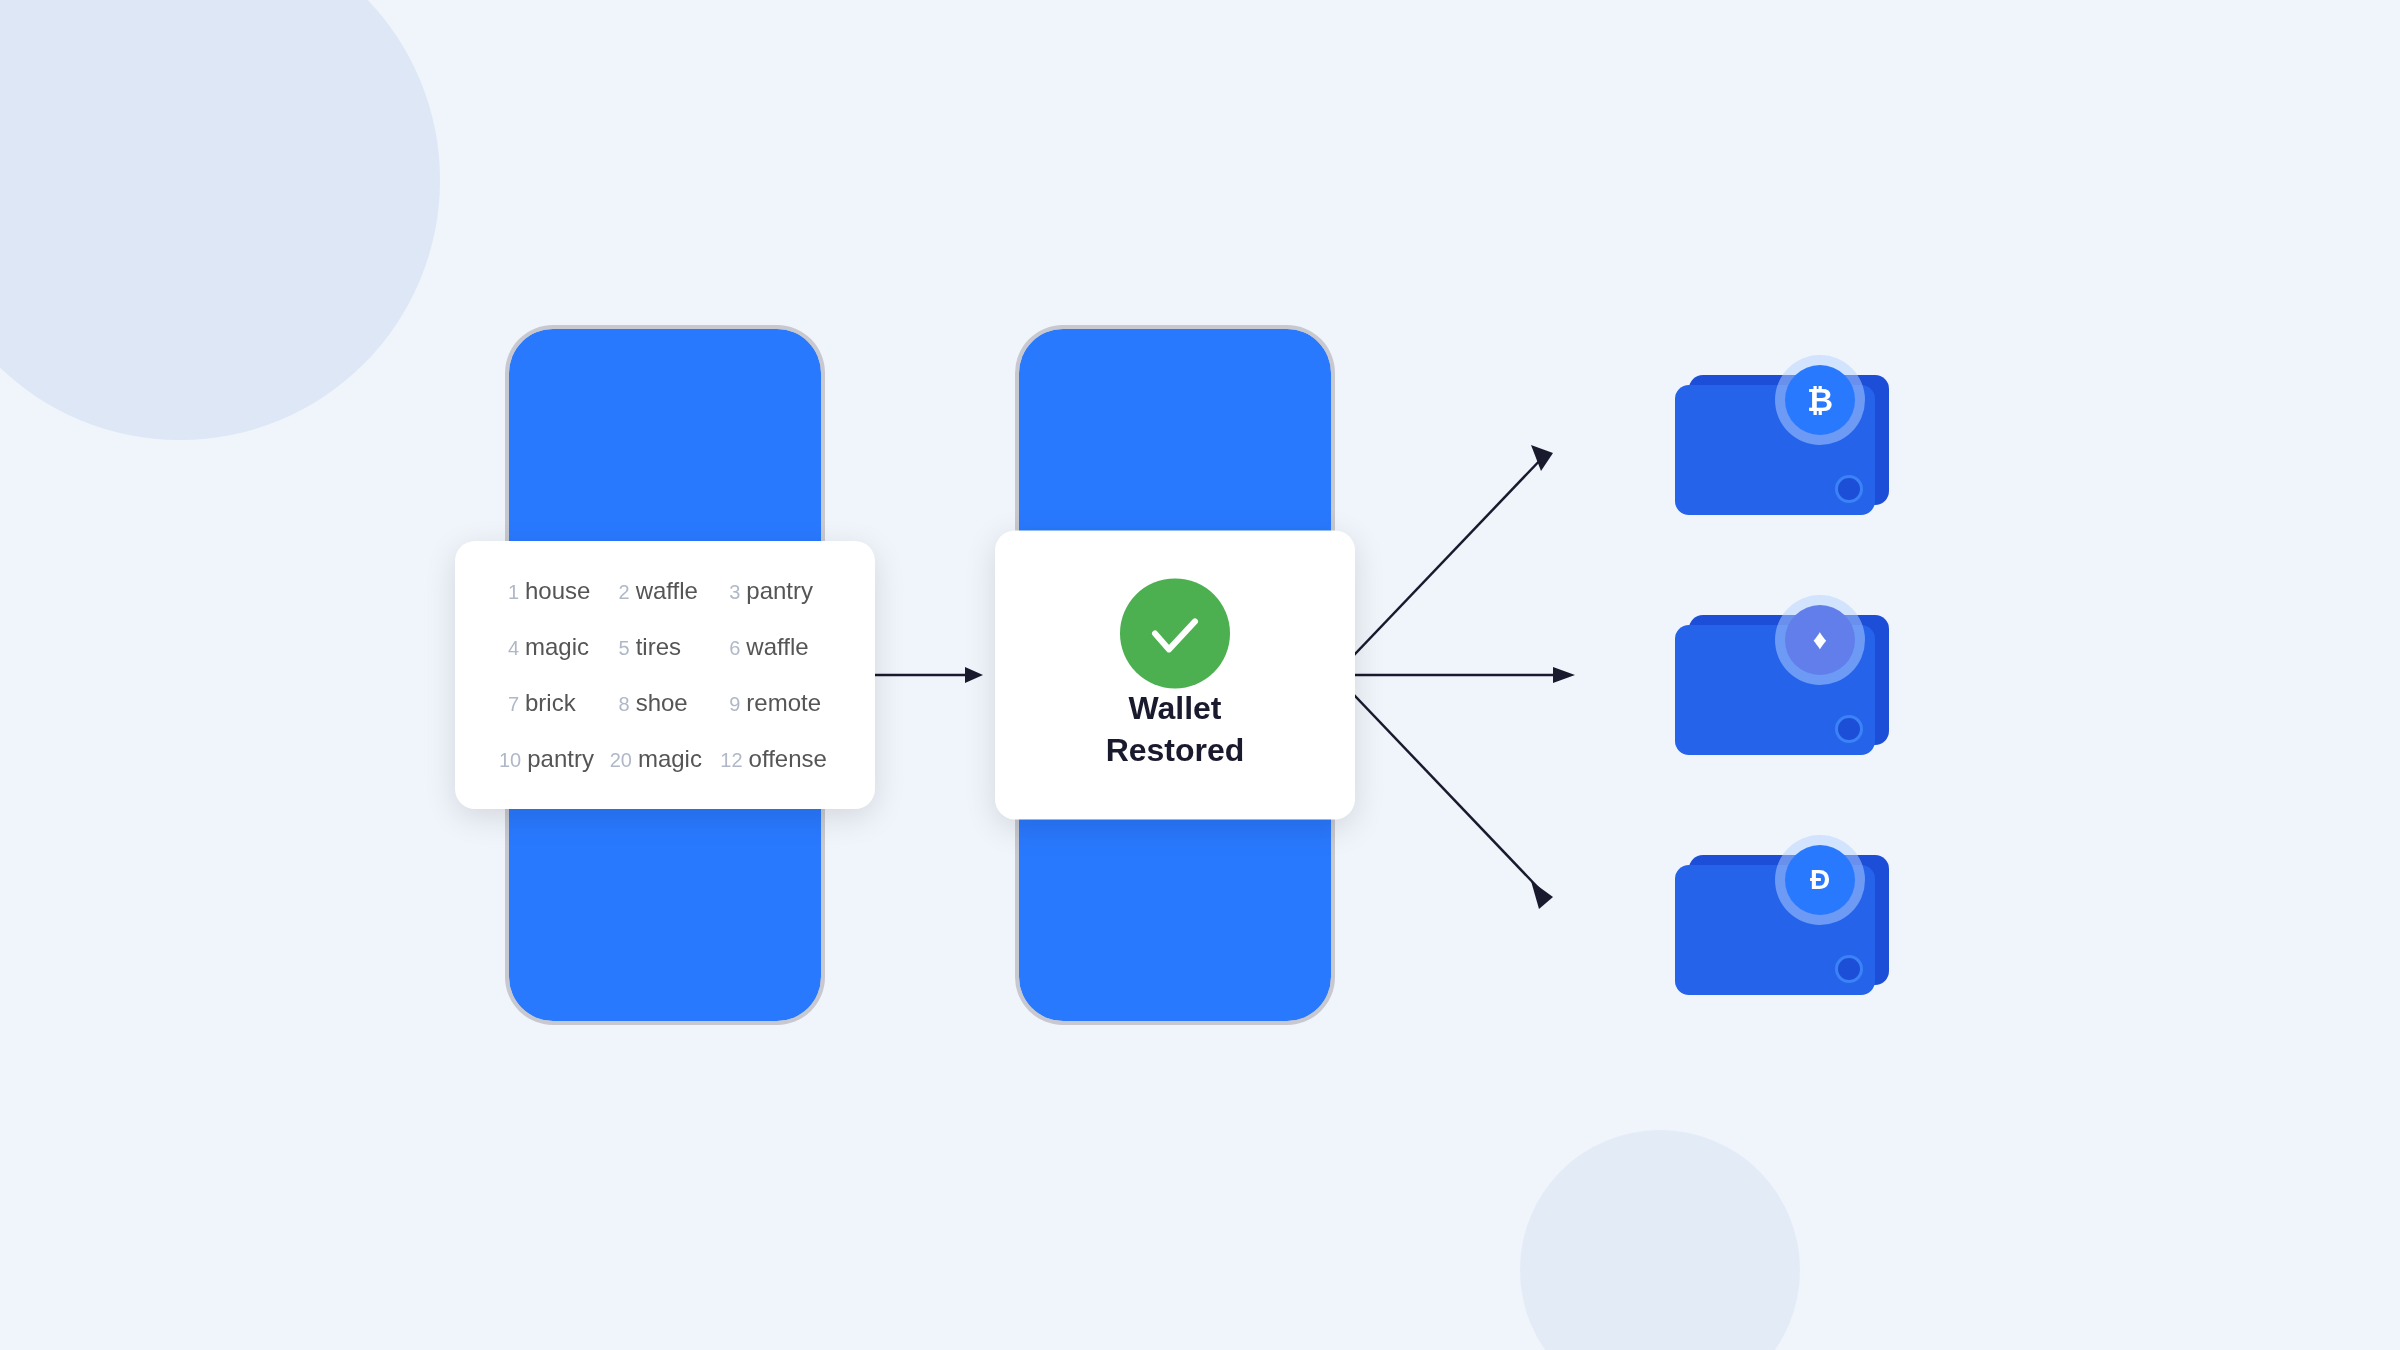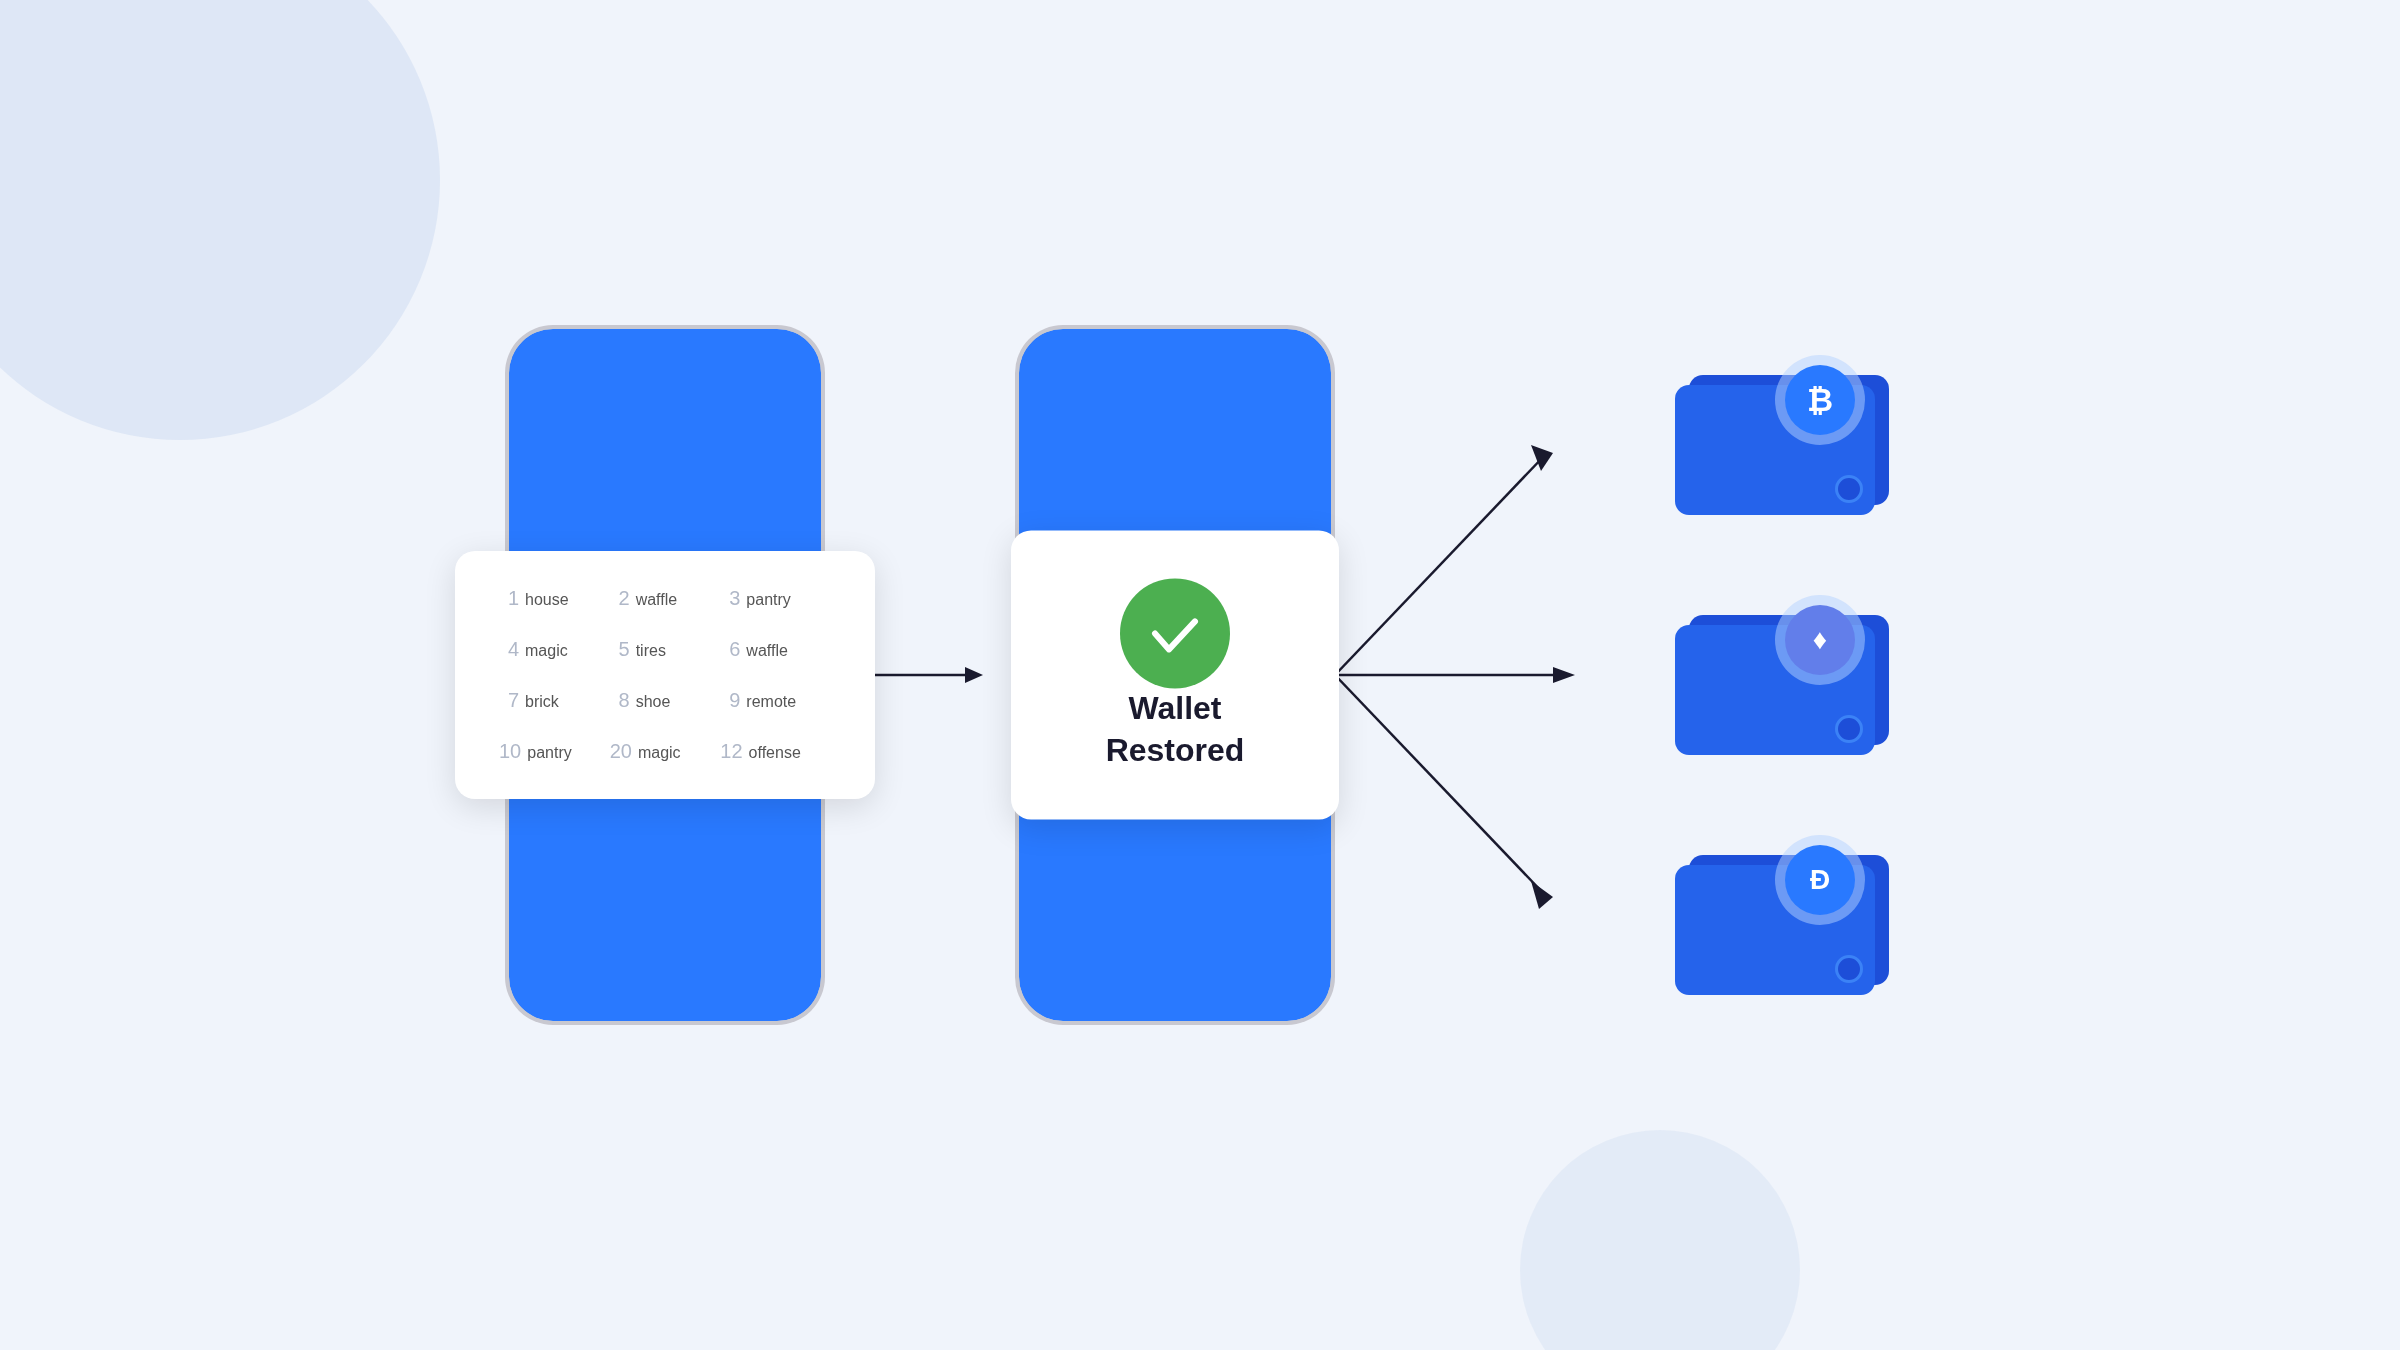--- a/index.html
+++ b/index.html
@@ -105,21 +105,21 @@
 
     .seed-num {
       font-size: 20px;
       color: #b0b8c8;
       font-weight: 400;
       min-width: 20px;
       text-align: right;
     }
 
     .seed-word {
-      font-size: 16px;
+      font-size: 24px;
       color: #555;
       font-weight: 400;
     }
 
     
     .arrow-container {
       display: flex;
       align-items: center;
       padding: 0 30px;
       flex-shrink: 0;
@@ -137,21 +137,21 @@
     }
 
     .restored-card {
       position: absolute;
       top: 50%;
       left: 50%;
       transform: translate(-50%, -50%);
       background: white;
       border-radius: 20px;
       padding: 48px 36px;
-      width: 328px;
+      width: 360px;
       box-shadow: 0 8px 32px rgba(0,0,0,0.12);
       z-index: 10;
       display: flex;
       flex-direction: column;
       align-items: center;
     }
 
     .check-circle {
       width: 110px;
       height: 110px;

